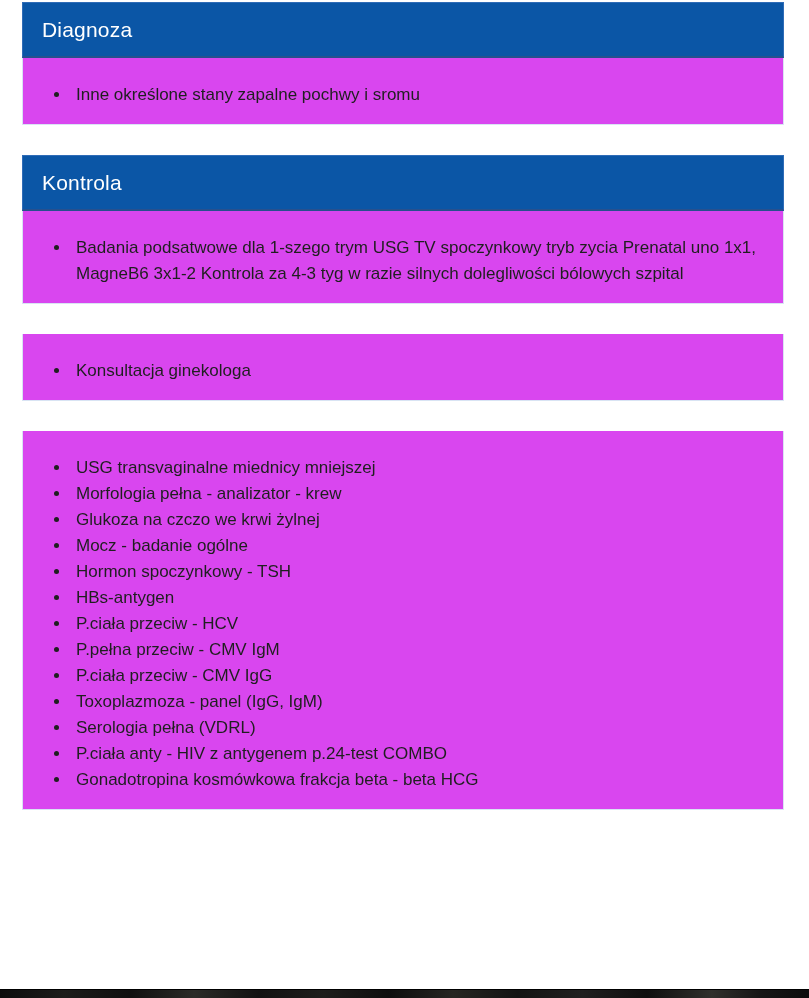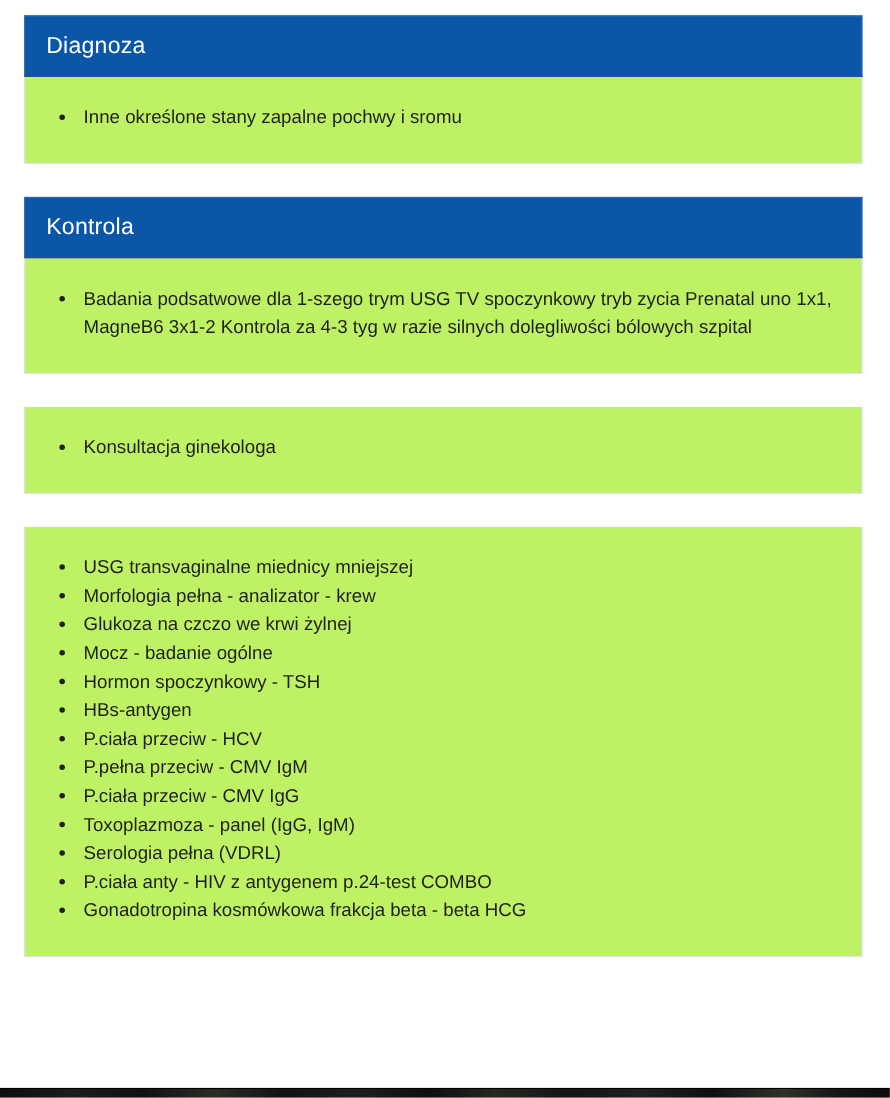--- a/index.html
+++ b/index.html
@@ -14,21 +14,21 @@
     color: #1f1f1f;
     -webkit-font-smoothing: antialiased;
   }
   .page {
     padding-top: 2px;
     min-height: 989px;
     box-sizing: border-box;
   }
   .panel {
     width: 762px;
-    margin: 12px 0 30px 22px;
+    margin: 0 0 30px 22px;
     box-sizing: border-box;
   }
   .panel:last-of-type {
     margin-bottom: 0;
   }
   .panel-header {
     background: #0b56a6;
     border: 1px solid #2f6cb7;
     border-bottom: 2px solid #27508e;
     padding: 13px 19px;
@@ -38,22 +38,22 @@
     margin: 0;
     color: #ffffff;
     font-size: 21px;
     font-weight: 400;
     line-height: 27px;
     letter-spacing: 0.2px;
   }
   .panel-body {
     border: 1px solid #d9e4f3;
     border-top: none;
-    background: #bef264;
-    padding: 24px 20px 28px 20px;
+    background: #d946ef;
+    padding: 24px 20px 16px 20px;
     box-sizing: border-box;
   }
   ul.item-list {
     margin: 0;
     padding: 0 0 0 28px;
     list-style: disc;
   }
   ul.item-list li {
     font-size: 17px;
     line-height: 26px;

